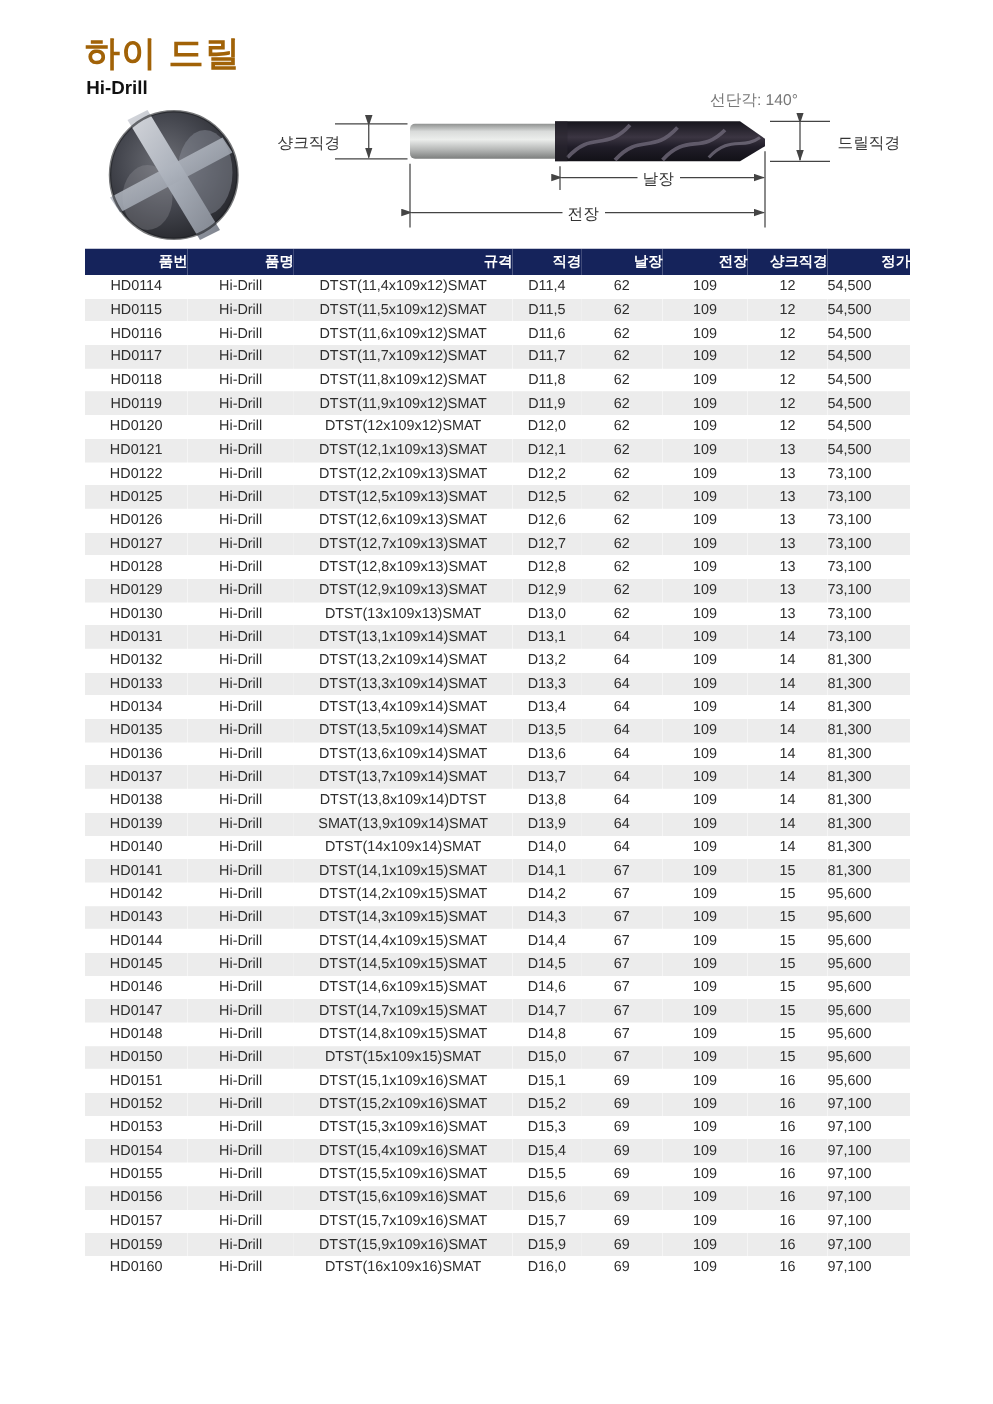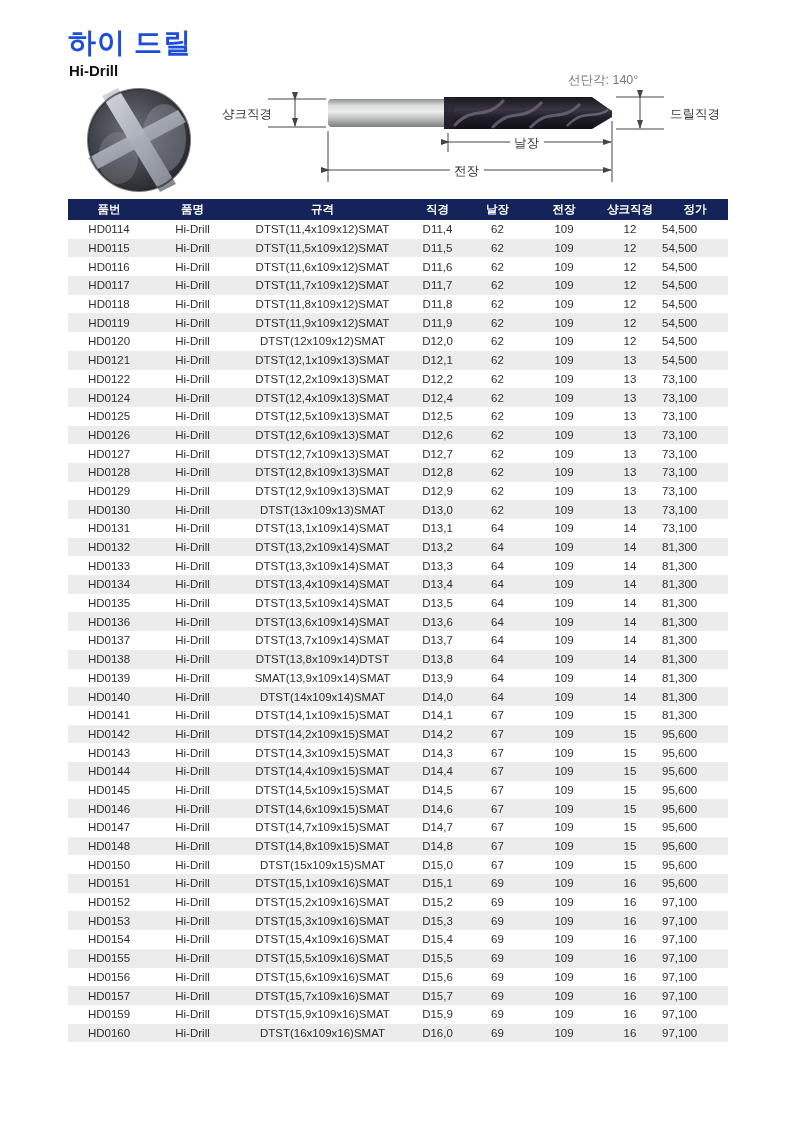--- a/index.html
+++ b/index.html
@@ -12,23 +12,22 @@
   html,body{background:#fff;}
   body{font-family:"Liberation Sans","DejaVu Sans",sans-serif;}
   .page{
     position:relative;
     width:794px;height:1123px;
     background:#fff;
     overflow:hidden;
   }
   .title-ko{
     position:absolute;left:68px;top:24px;
-    font-size:28px;font-weight:700;color:#1d4ed8;
+    font-size:28px;font-weight:700;color:#a16207;
     letter-spacing:1px;
-    font-family:Liberation Serif, serif;
   }
   .title-en{
     position:absolute;left:69px;top:62px;
     font-size:15px;font-weight:700;color:#111;
   }
   .photo{position:absolute;left:78px;top:84px;}
   .diagram{position:absolute;left:222px;top:60px;}
   .svg-label{font-size:12.5px;fill:#333;}
   .svg-label-gray{font-size:12.5px;fill:#777;}
   .dimline{stroke:#444;stroke-width:1;fill:none;}
@@ -42,21 +41,21 @@
   table.catalog col:nth-child(2){width:85px;}
   table.catalog col:nth-child(3){width:175px;}
   table.catalog col:nth-child(4){width:55px;}
   table.catalog col:nth-child(5){width:65px;}
   table.catalog col:nth-child(6){width:68px;}
   table.catalog col:nth-child(7){width:64px;}
   table.catalog col:nth-child(8){width:66px;}
   table.catalog th{
     background:var(--navy);color:#fff;
     font-weight:700;font-size:11.5px;
-    height:21px;text-align:center;
+    height:21px;text-align:right;
     white-space:nowrap;
   }
   table.catalog td{
     height:18.7px;text-align:center;
     white-space:nowrap;overflow:hidden;
     padding:0;
   }
   table.catalog td:last-child{text-align:left;padding-right:4px;}
   table.catalog tbody tr:nth-child(even){background:var(--stripe);}
 </style>
@@ -260,30 +259,20 @@
           <td>HD0122</td>
           <td>Hi-Drill</td>
           <td>DTST(12,2x109x13)SMAT</td>
           <td>D12,2</td>
           <td>62</td>
           <td>109</td>
           <td>13</td>
           <td>73,100</td>
         </tr>
         <tr>
-          <td>HD0124</td>
-          <td>Hi-Drill</td>
-          <td>DTST(12,4x109x13)SMAT</td>
-          <td>D12,4</td>
-          <td>62</td>
-          <td>109</td>
-          <td>13</td>
-          <td>73,100</td>
-        </tr>
-        <tr>
           <td>HD0125</td>
           <td>Hi-Drill</td>
           <td>DTST(12,5x109x13)SMAT</td>
           <td>D12,5</td>
           <td>62</td>
           <td>109</td>
           <td>13</td>
           <td>73,100</td>
         </tr>
         <tr>

